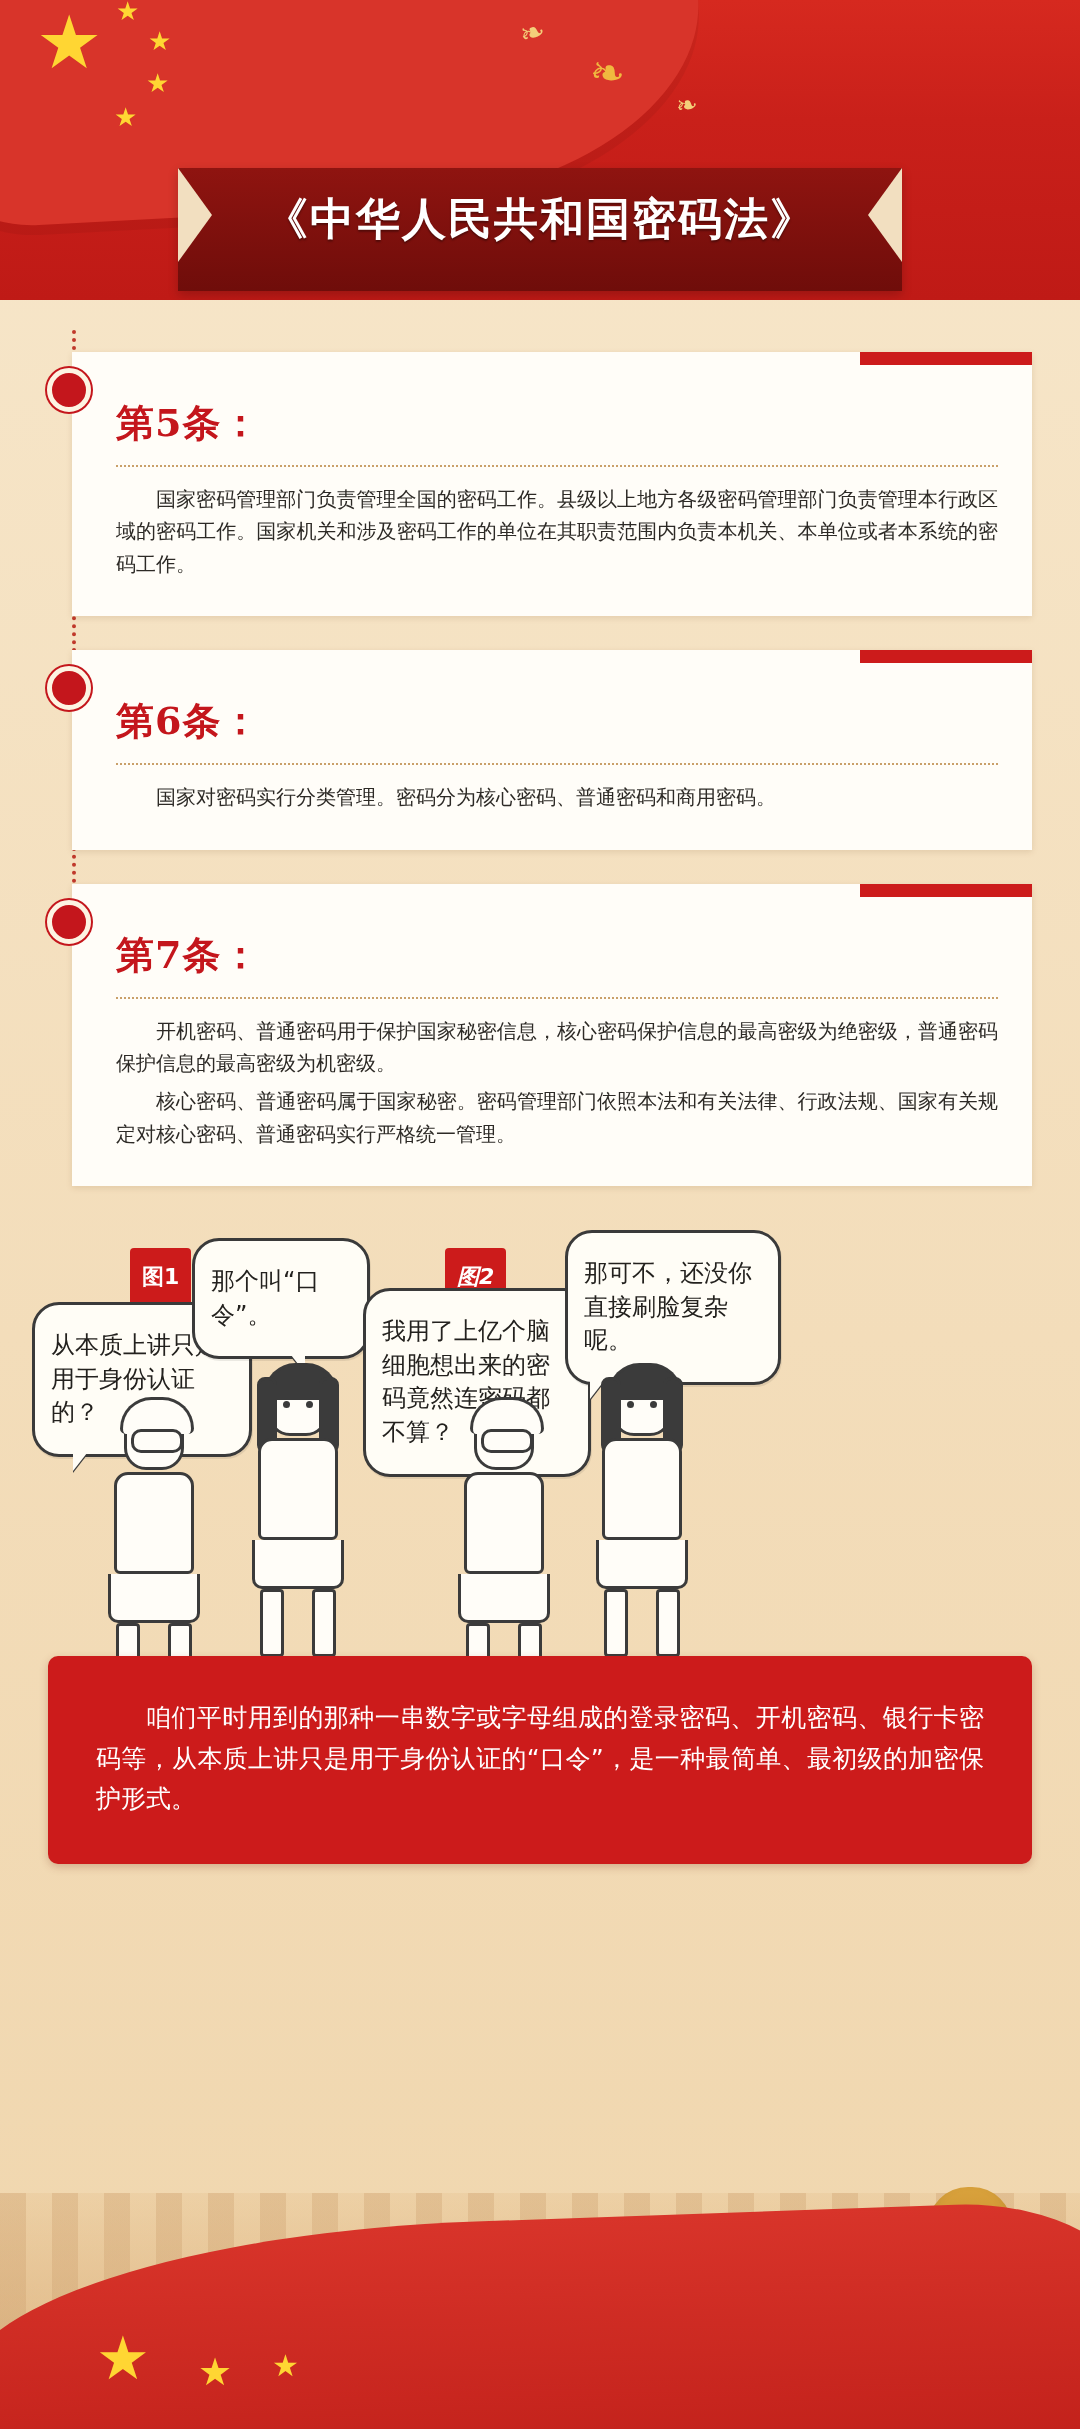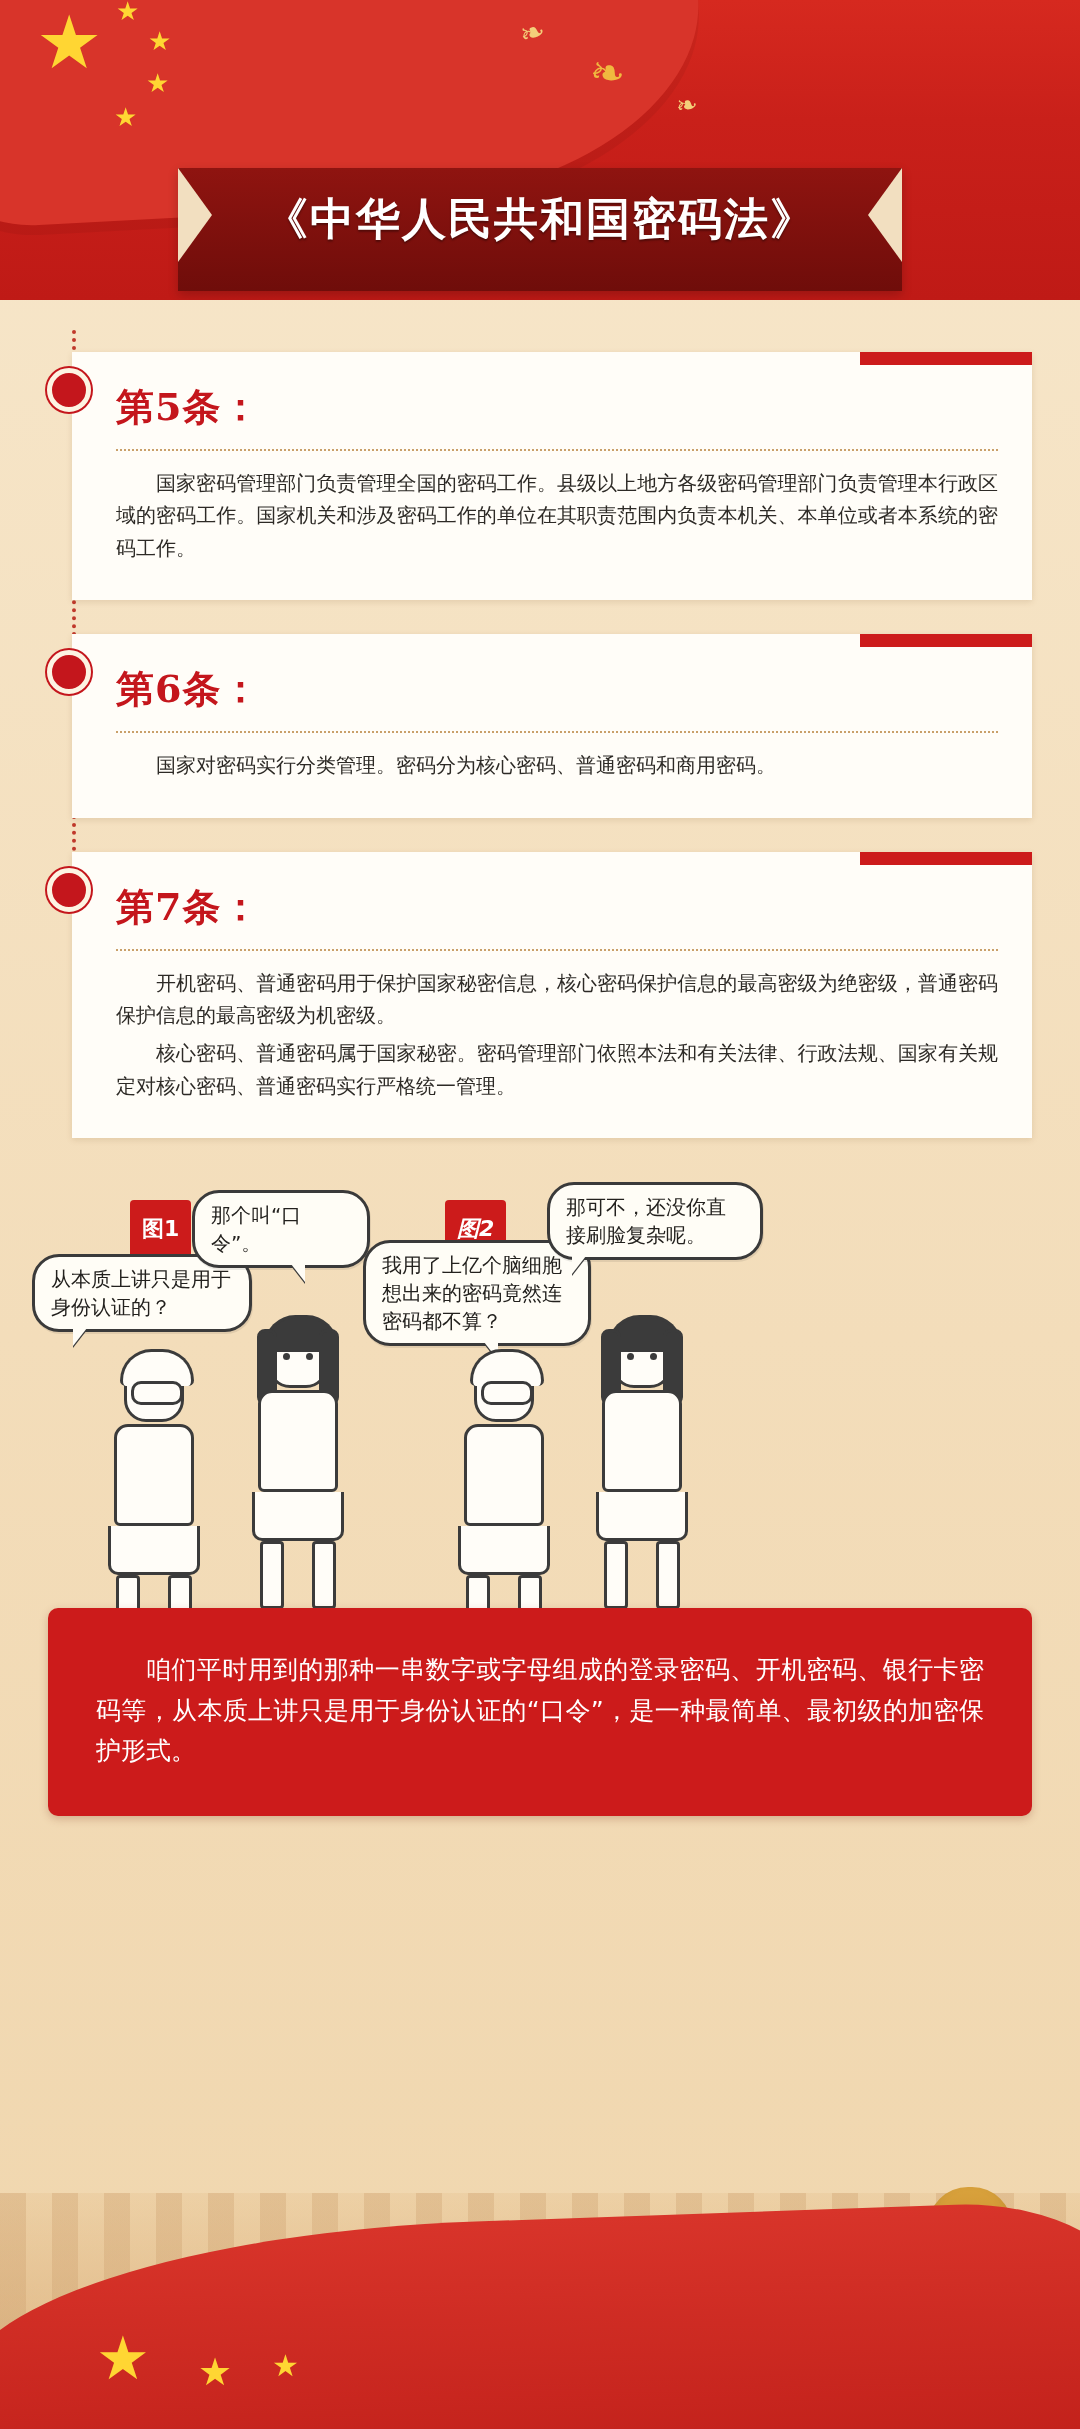--- a/index.html
+++ b/index.html
@@ -136,21 +136,21 @@
     position:absolute;
     right:0;top:0;
     width:172px;height:13px;
     background:#cc1b1b;
   }
   .art-title{
     font-family:"DejaVu Serif", serif;
     font-weight:bold;
     color:#c4161c;
     font-size:38px;
-    margin:4px 0 16px 0;
+    margin:20px 0 16px 0;
     letter-spacing:1px;
   }
   .dotted-sep{
     border-top:2px dotted #c9a06a;
     margin:0 0 16px 0;
   }
   .art-body p{
     margin:0 0 6px 0;
     font-size:20px;
     line-height:1.62;
@@ -177,43 +177,43 @@
     font-family:"DejaVu Sans", sans-serif;
   }
   .badge1{left:90px;top:28px;}
   .badge2{left:405px;top:28px;font-style:italic;}
 
   .bubble{
     position:absolute;
     background:#fffdf6;
     border:3px solid #3a3a3a;
     border-radius:27px;
-    padding:8px 16px;
-    font-size:20px;
+    padding:24px 16px;
+    font-size:24px;
     line-height:1.4;
     color:#23211e;
     font-family:"DejaVu Sans", sans-serif;
     box-shadow:1px 2px 0 rgba(0,0,0,.08);
   }
   .bubble:after{
     content:"";
     position:absolute;
     width:0;height:0;
     border-top:18px solid #fffdf6;
     border-right:14px solid transparent;
     bottom:-17px;
     filter:drop-shadow(0 2px 0 #3a3a3a);
   }
   .b1{left:-8px;top:82px;width:182px;}
   .b1:after{left:38px;}
   .b2{left:152px;top:18px;width:140px;}
   .b2:after{left:96px;border-right:0;border-left:14px solid transparent;}
   .b3{left:323px;top:68px;width:190px;}
   .b3:after{left:118px;border-right:0;border-left:14px solid transparent;}
-  .b4{left:507px;top:10px;width:178px;}
+  .b4{left:525px;top:10px;width:178px;}
   .b4:after{left:22px;}
 
   
   .fig{position:absolute;}
   .fig .head{
     width:54px;height:62px;border:3px solid #3b3b3b;border-radius:26px 26px 22px 22px;
     background:#fffdf8;margin:0 auto;position:relative;
   }
   .fig .hair{
     position:absolute;left:-7px;top:-8px;width:68px;height:34px;

